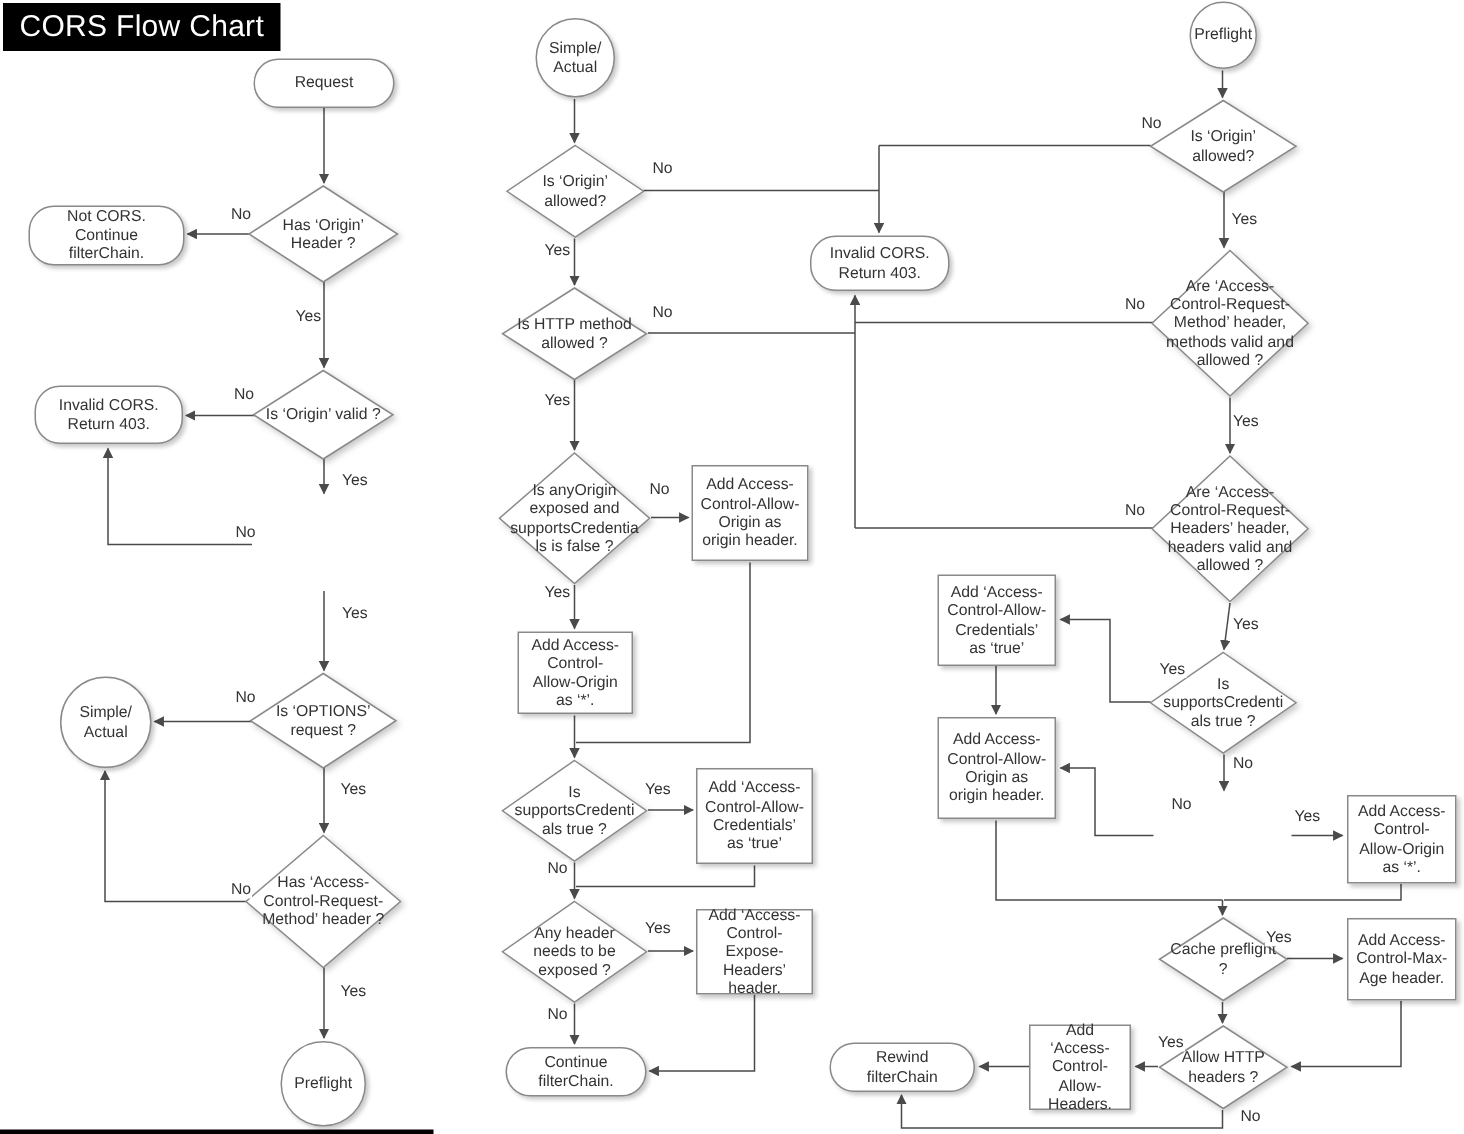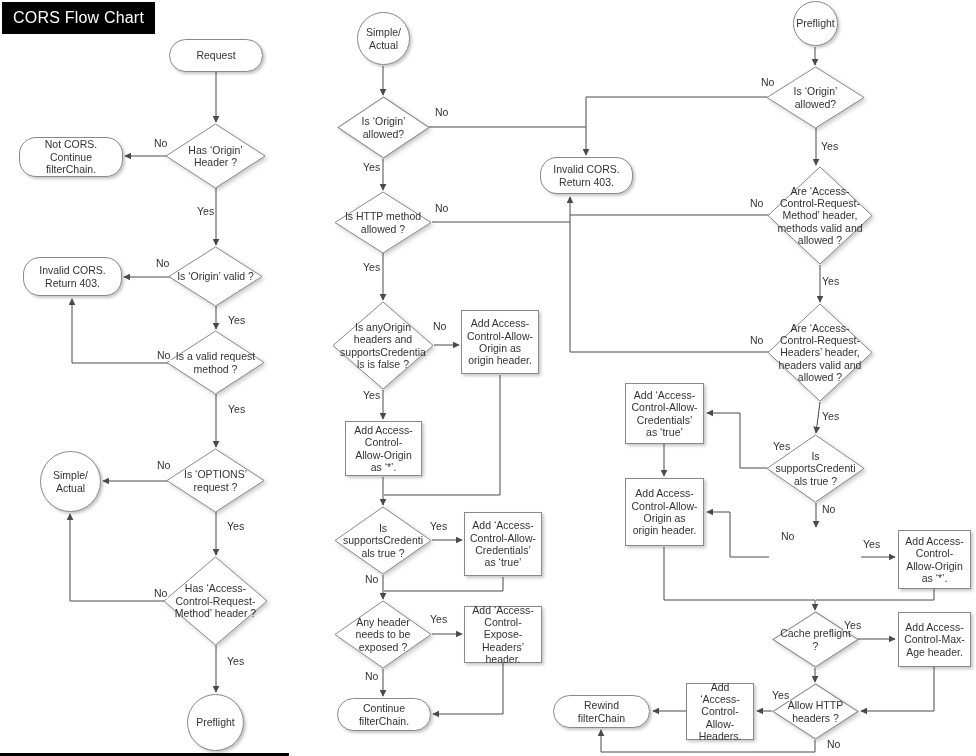--- a/index.html
+++ b/index.html
@@ -13,21 +13,21 @@
   .terminator{border-radius:17px}
   .circle{border-radius:50%}
   .process{border-radius:0}
   .decision{background:transparent}
   .decision > svg{position:absolute;left:0;top:0;width:100%;height:100%;overflow:visible;
         filter:drop-shadow(2px 2px 2px rgba(0,0,0,.22))}
   .decision polygon{fill:#fff;stroke:#898989;stroke-width:1;vector-effect:non-scaling-stroke}
   .decision .lbl{position:relative;padding:0 7px;overflow-wrap:anywhere}
   .elabel{position:absolute;font-size:10.5px;color:#333;background:#fff;padding:0 1px}
   .title{position:absolute;left:2px;top:2px;height:32px;background:#000;color:#fff;
-        display:flex;align-items:center;padding:0 11px;font-size:16px;letter-spacing:.2px}
+        display:flex;align-items:center;padding:0 11px;font-size:20px;letter-spacing:.2px}
   .edge-strip{position:absolute;left:0;top:753px;width:289px;height:3px;background:#000}
   .conn{stroke:#4a4a4a;stroke-width:1;fill:none}
 </style>
 </head>
 <body>
 
 <div class="canvas">
 
   <svg class="layer" viewBox="0 0 976 756">
     <defs>
@@ -104,26 +104,20 @@
 
   <div class="node decision" style="left:169px;top:247px;width:93px;height:59px">
     <svg viewBox="0 0 100 100" preserveAspectRatio="none">
         <polygon points="50,0 100,50 50,100 0,50"></polygon>
       </svg>
     <span class="lbl">Is ‘Origin’ valid ?</span>
   </div>
 
   <div class="node shape terminator" style="left:23px;top:257px;width:99px;height:39px">Invalid CORS. Return 403.</div>
 
-  <div class="node decision" style="left:167px;top:331px;width:97px;height:63px">
-    <svg viewBox="0 0 100 100" preserveAspectRatio="none">
-        <polygon points="50,0 100,50 50,100 0,50"></polygon>
-      </svg>
-    <span class="lbl">Is a valid request method ?</span>
-  </div>
 
   <div class="node decision" style="left:167px;top:449px;width:97px;height:63px">
     <svg viewBox="0 0 100 100" preserveAspectRatio="none">
         <polygon points="50,0 100,50 50,100 0,50"></polygon>
       </svg>
     <span class="lbl">Is ‘OPTIONS’ request ?</span>
   </div>
 
   <div class="node shape circle" style="left:40px;top:451px;width:61px;height:61px">Simple/ Actual</div>
 
@@ -151,21 +145,21 @@
     <svg viewBox="0 0 100 100" preserveAspectRatio="none">
         <polygon points="50,0 100,50 50,100 0,50"></polygon>
       </svg>
     <span class="lbl">Is HTTP method allowed ?</span>
   </div>
 
   <div class="node decision" style="left:333px;top:302px;width:100px;height:87px">
     <svg viewBox="0 0 100 100" preserveAspectRatio="none">
         <polygon points="50,0 100,50 50,100 0,50"></polygon>
       </svg>
-    <span class="lbl">Is anyOrigin headers and supportsCredentials is false ?</span>
+    <span class="lbl">Is anyOrigin exposed and supportsCredentials is false ?</span>
   </div>
 
   <div class="node shape process" style="left:461px;top:310px;width:78px;height:64px">Add Access-Control-Allow-Origin as origin header.</div>
 
   <div class="node shape process" style="left:345px;top:421px;width:77px;height:55px">Add Access-Control-Allow-Origin as ‘*’.</div>
 
   <div class="node decision" style="left:335px;top:507px;width:96px;height:67px">
     <svg viewBox="0 0 100 100" preserveAspectRatio="none">
         <polygon points="50,0 100,50 50,100 0,50"></polygon>
       </svg>

